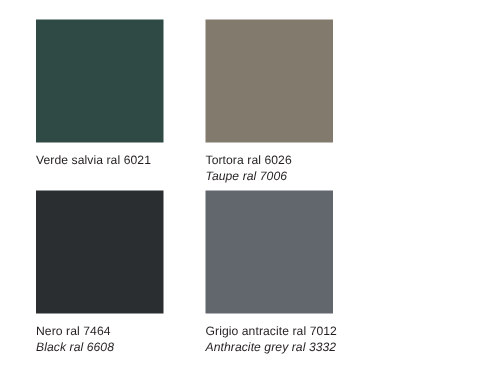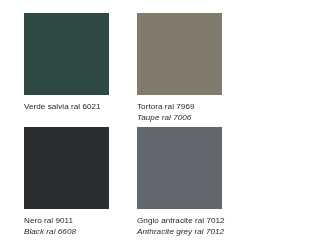--- a/index.html
+++ b/index.html
@@ -63,34 +63,34 @@
   <div class="swatch-cell">
     <div class="swatch-chip" style="background-color: rgb(47, 74, 69);"></div>
     <div class="swatch-caption">
       <div class="name-it">Verde salvia ral 6021</div>
     </div>
   </div>
 
   <div class="swatch-cell">
     <div class="swatch-chip" style="background-color: rgb(130, 123, 109);"></div>
     <div class="swatch-caption">
-      <div class="name-it">Tortora ral 7969</div>
+      <div class="name-it">Tortora ral 6026</div>
       <div class="name-en">Taupe ral 7006</div>
     </div>
   </div>
 
   <div class="swatch-cell">
     <div class="swatch-chip" style="background-color: rgb(43, 46, 49);"></div>
     <div class="swatch-caption">
-      <div class="name-it">Nero ral 9011</div>
+      <div class="name-it">Nero ral 7464</div>
       <div class="name-en">Black ral 6608</div>
     </div>
   </div>
 
   <div class="swatch-cell">
     <div class="swatch-chip" style="background-color: rgb(98, 103, 109);"></div>
     <div class="swatch-caption">
       <div class="name-it">Grigio antracite ral 7012</div>
-      <div class="name-en">Anthracite grey ral 7012</div>
+      <div class="name-en">Anthracite grey ral 3332</div>
     </div>
   </div>
 
 </div>
 
 </body></html>

